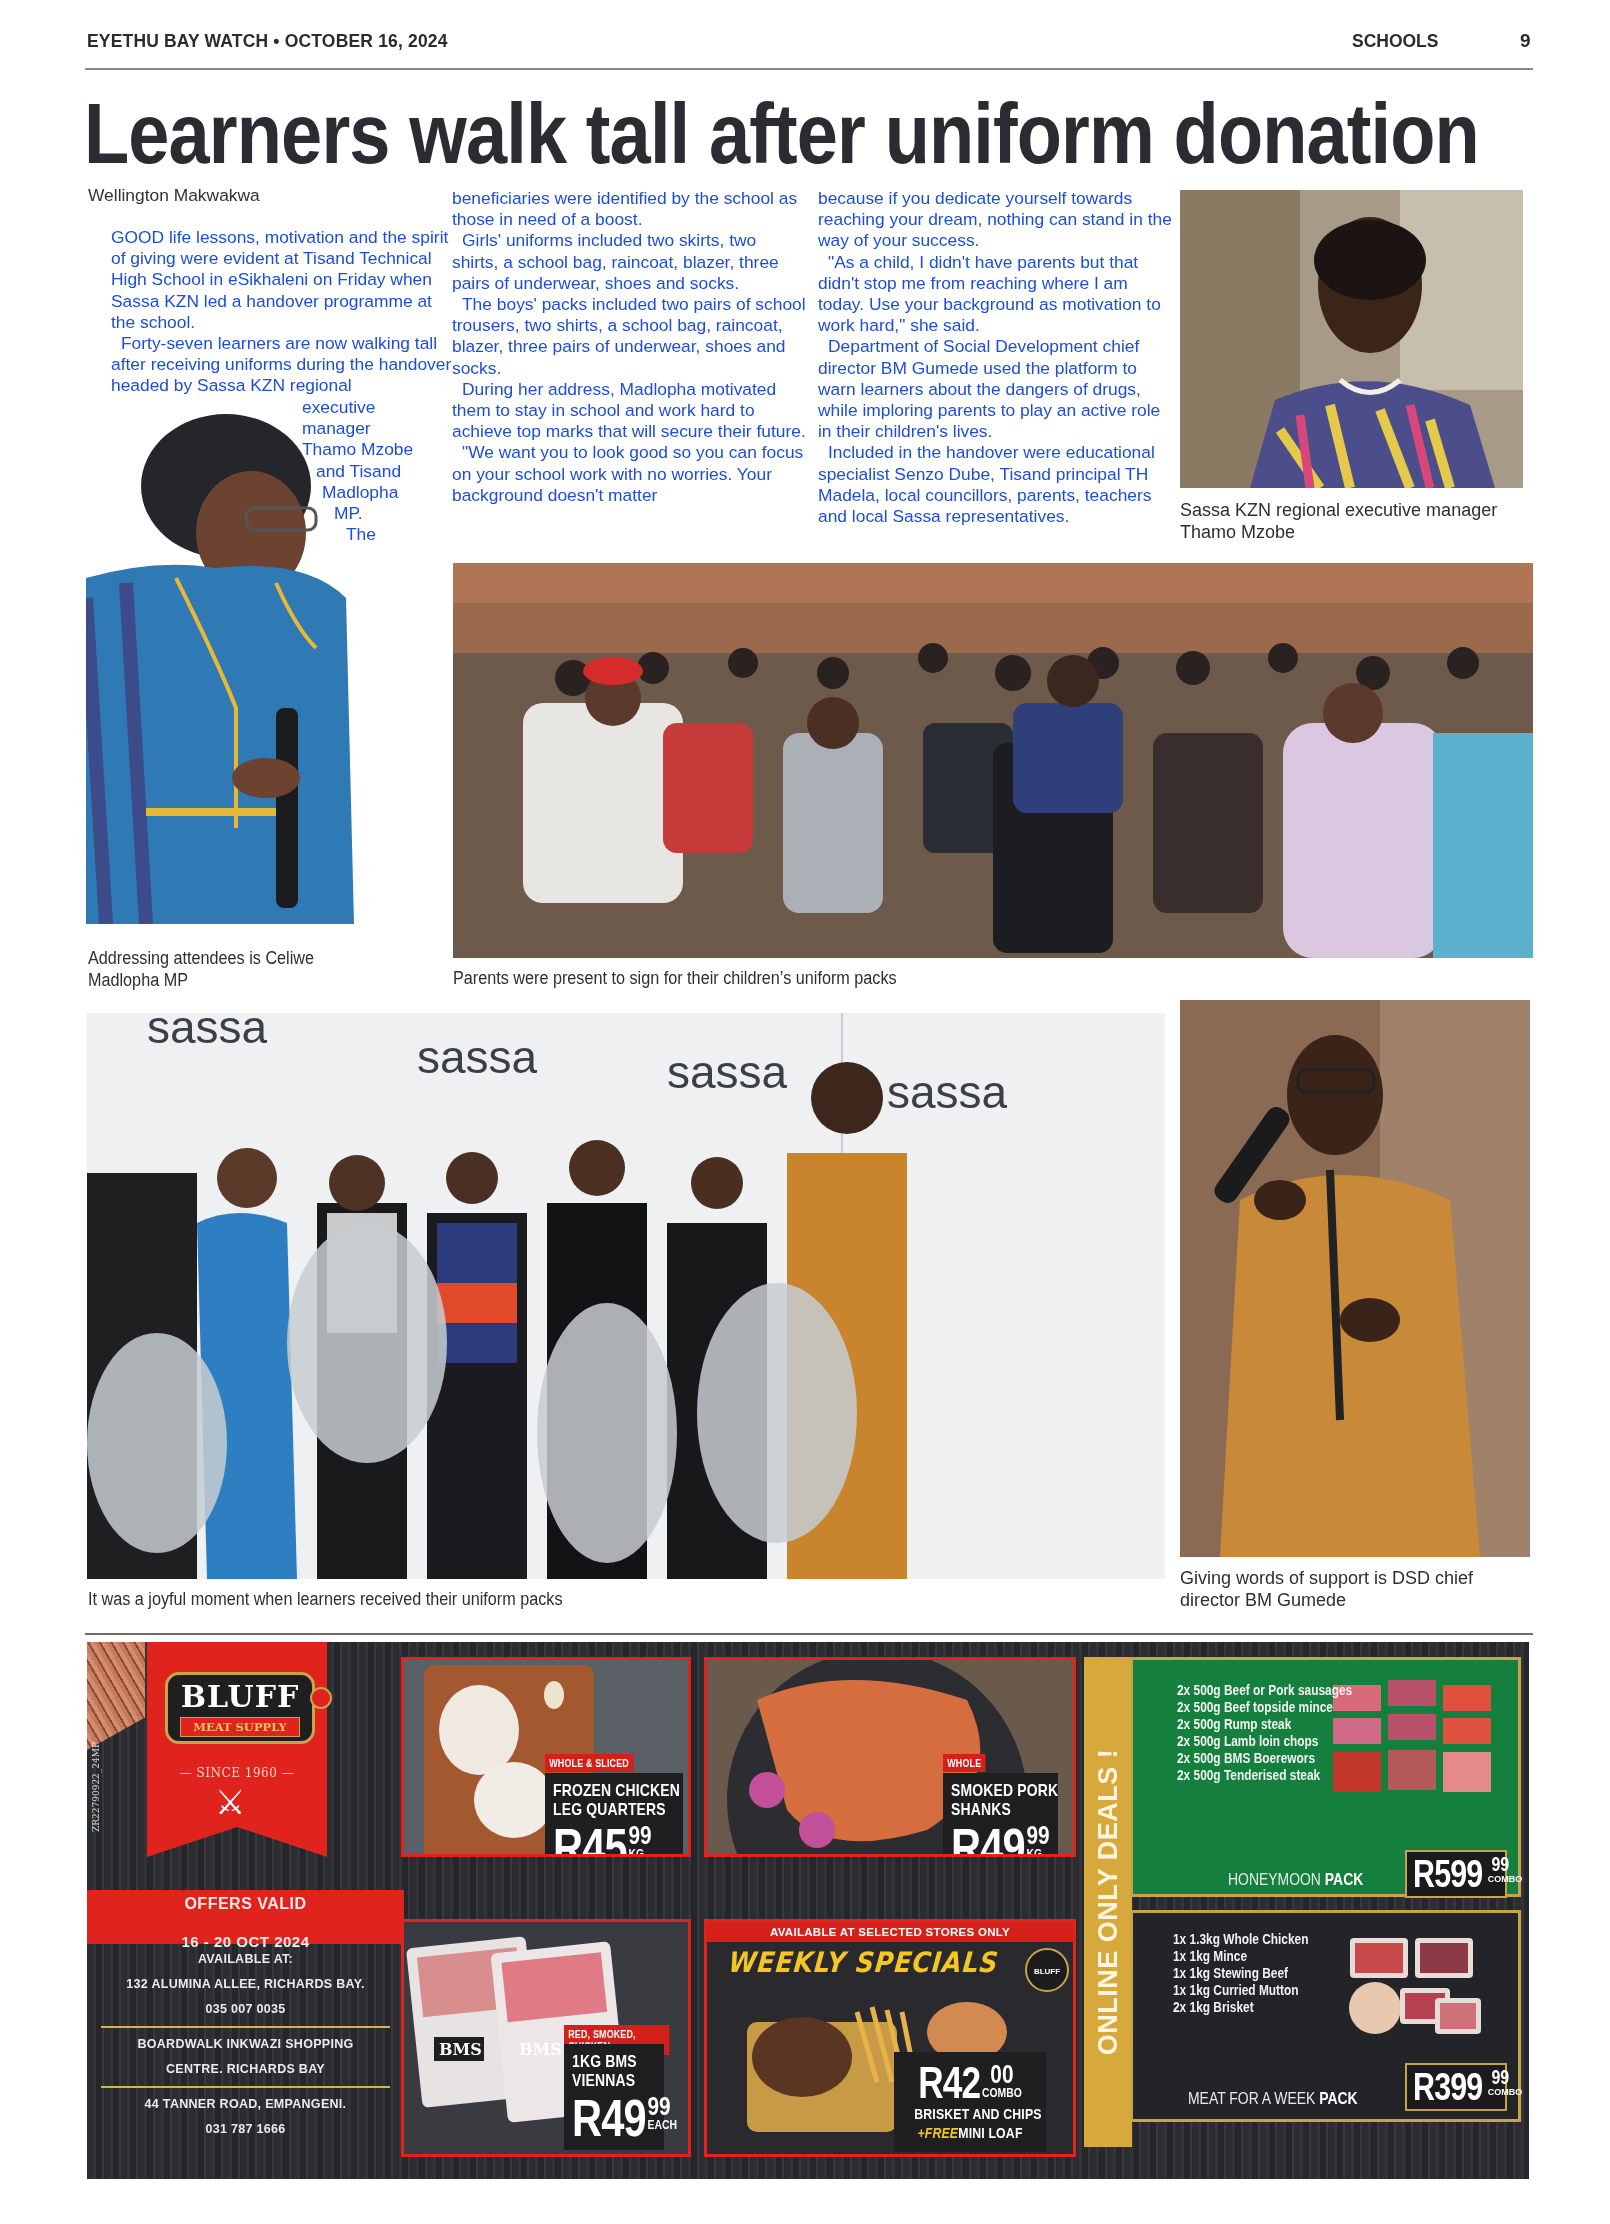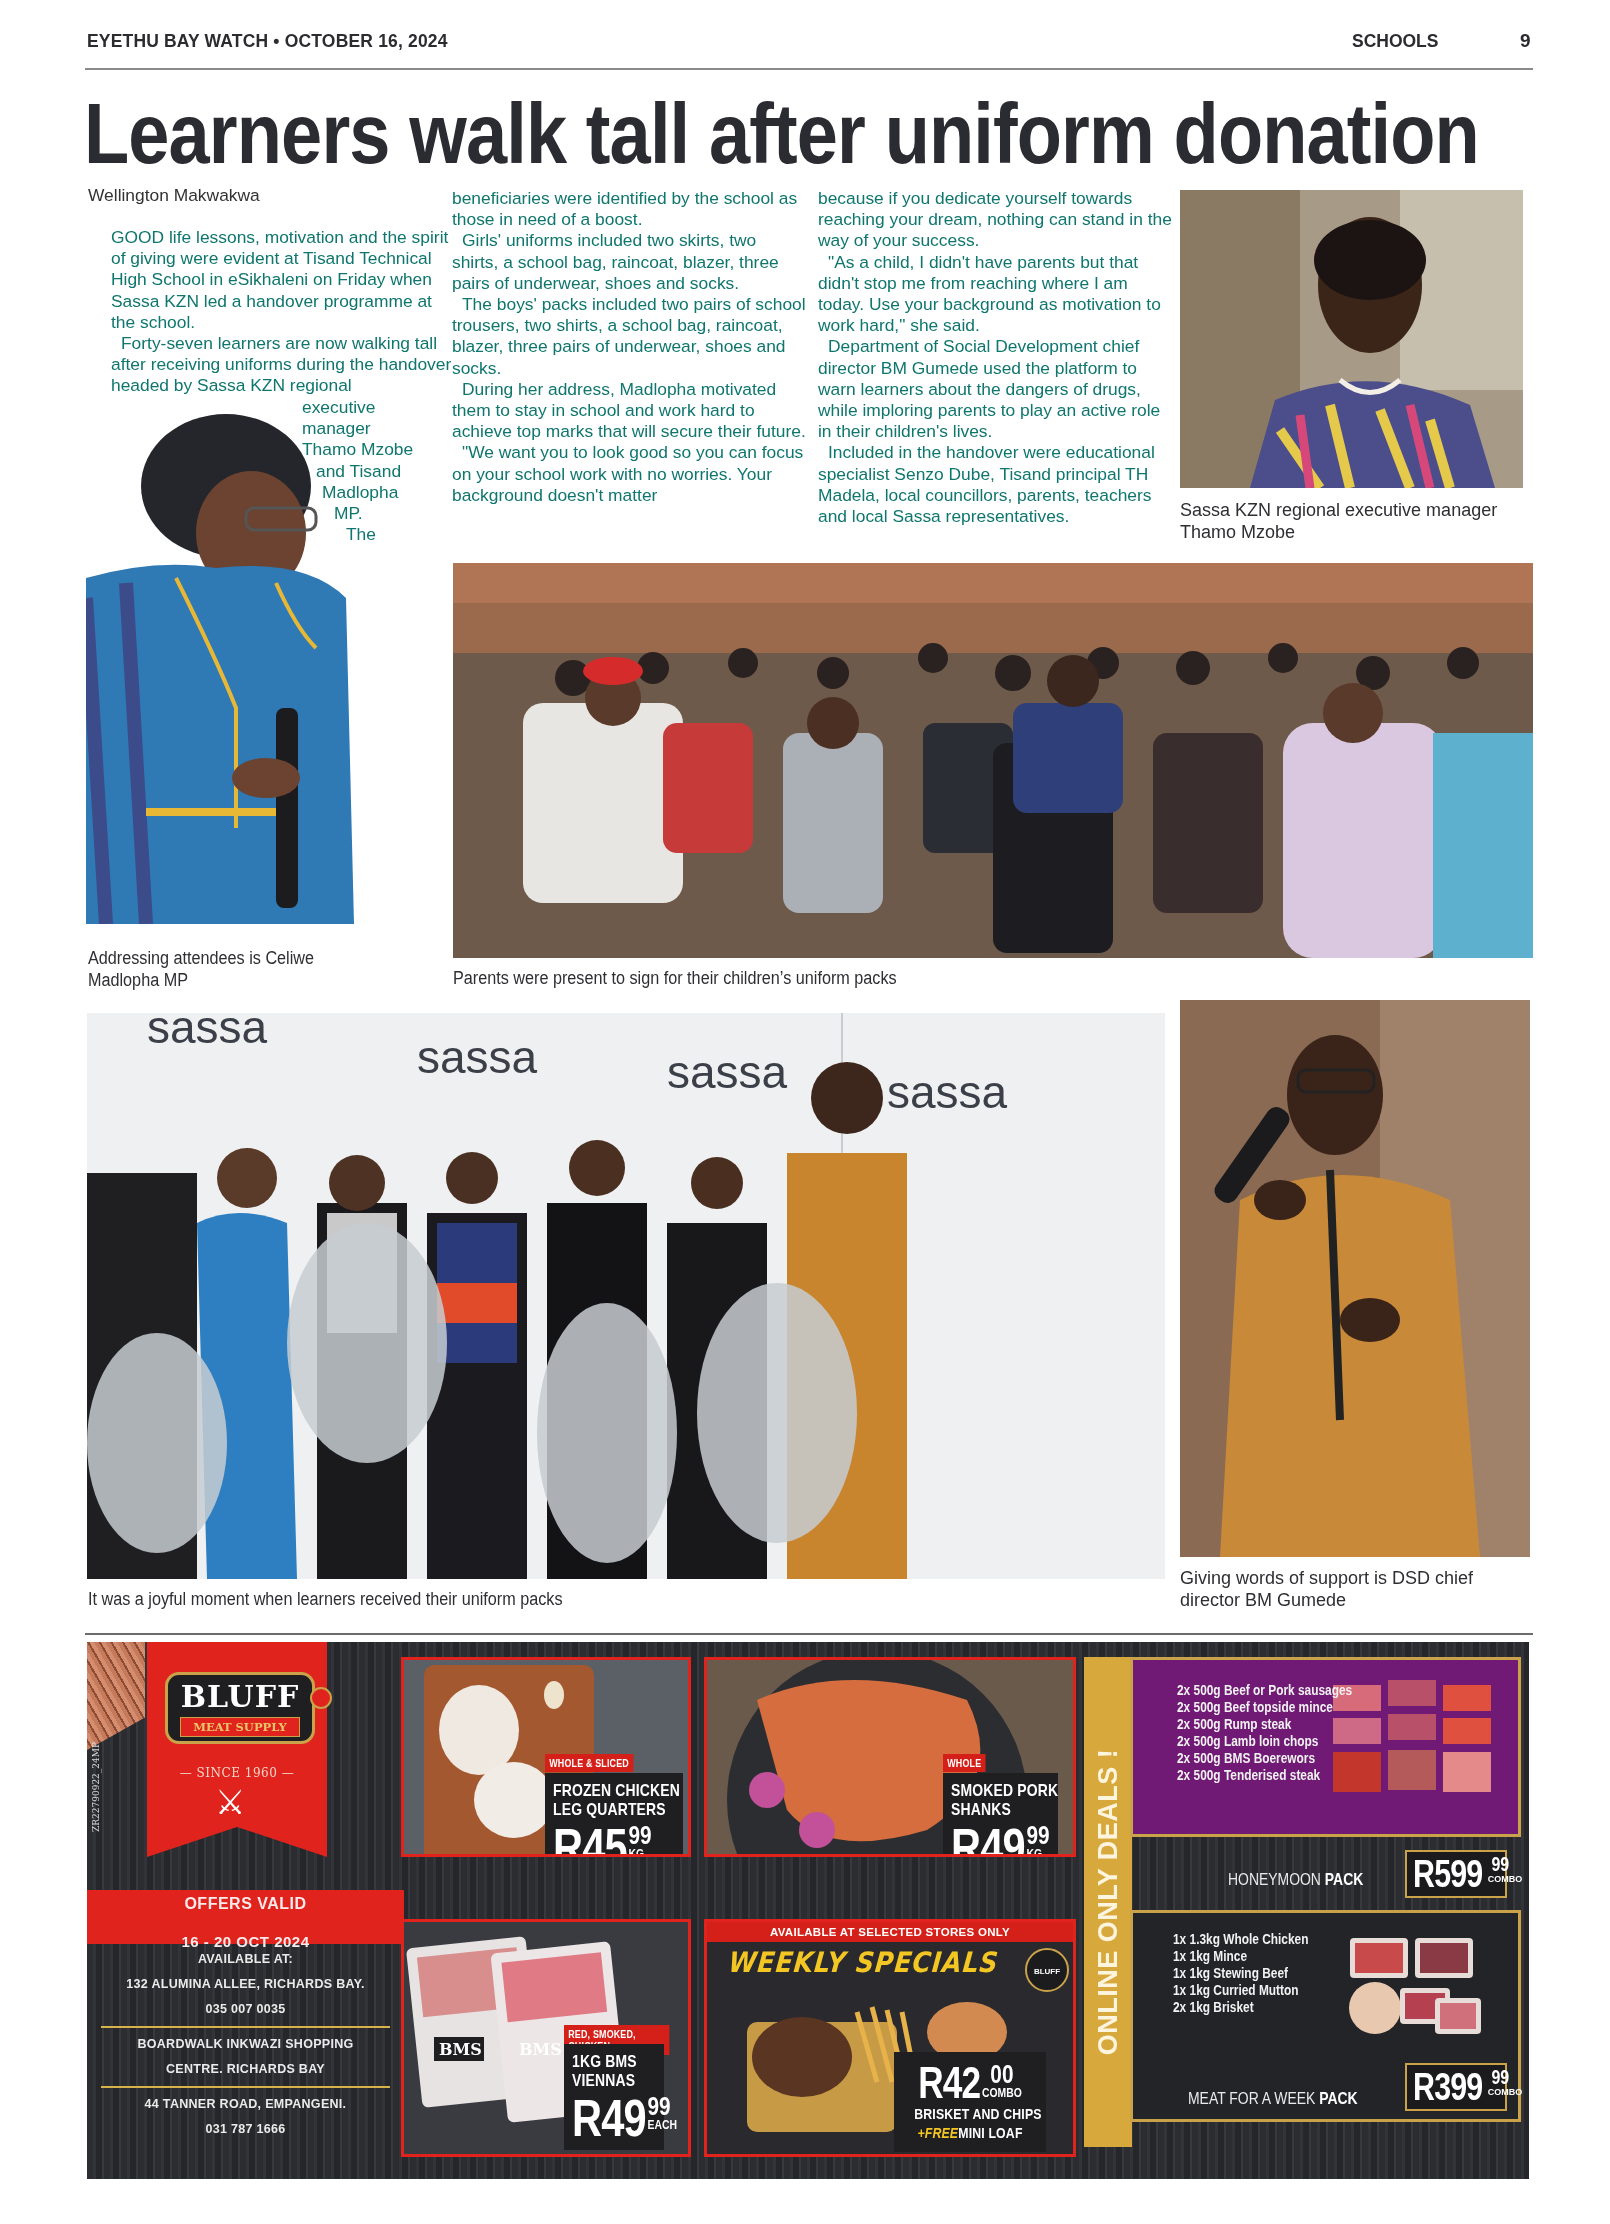--- a/index.html
+++ b/index.html
@@ -9,21 +9,21 @@
   .abs { position: absolute; }
 
   
   .masthead-left { left: 87px; top: 30px; font-size: 19px; font-weight: bold; letter-spacing: 0.2px; color: #2b2b30; transform: scaleX(0.92); transform-origin: left; }
   .masthead-section { left: 1352px; top: 30px; font-size: 19px; font-weight: bold; color: #2b2b30; transform: scaleX(0.92); transform-origin: left; }
   .masthead-page { left: 1520px; top: 30px; font-size: 19px; font-weight: bold; color: #2b2b30; }
   .rule-top { left: 85px; top: 68px; width: 1448px; height: 2px; background: #8a8a8a; }
 
   .headline { left: 84px; top: 86px; font-size: 86px; font-weight: bold; color: #2b2b32; letter-spacing: -1px; transform: scaleX(0.86); transform-origin: left; white-space: nowrap; line-height: 1.1; }
 
-  .body-text { font-size: 17.4px; line-height: 21.2px; color: #0f766e; }
+  .body-text { font-size: 17.4px; line-height: 21.2px; color: #1d4ed8; }
   .body-text p { text-indent: 0; }
   .body-text p.ind { text-indent: 10px; }
 
   .byline { left: 88px; top: 185px; font-size: 17.4px; color: #333; }
   .col1 { left: 88px; top: 227px; width: 345px; margin-left: 23px; }
   .col1-wrap { left: 302px; top: 397px; width: 130px; }
   .col2 { left: 452px; top: 188px; width: 355px; }
   .col3 { left: 818px; top: 188px; width: 355px; }
 
   .caption { font-size: 18px; line-height: 21.5px; color: #2e2e33; }
@@ -371,21 +371,21 @@
       </div>
       <div class="ptitle" style="transform-origin:center;font-size:15px;">BRISKET AND CHIPS</div>
       <div class="ptitle" style="transform-origin:center;font-size:15px;"><span class="free">+FREE</span><span>MINI LOAF</span></div>
     </div>
   </div>
 
   <div class="online-strip">
       <span>ONLINE ONLY DEALS !</span>
     </div>
 
-  <div class="gold-frame" style="left:1043px;top:15px;width:391px;height:180px;background:#701a75;">
+  <div class="gold-frame" style="left:1043px;top:15px;width:391px;height:240px;background:#15803d;">
     <svg width="170" height="120" style="position:absolute;left:200px;top:20px">
       <rect x="0" y="5" width="48" height="26" fill="#d76b7a"></rect>
         <rect x="55" y="0" width="48" height="26" fill="#b8506a"></rect>
         <rect x="110" y="5" width="48" height="26" fill="#e0503f"></rect>
       <rect x="0" y="38" width="48" height="26" fill="#cf6a86"></rect>
         <rect x="55" y="34" width="48" height="26" fill="#b8506a"></rect>
         <rect x="110" y="38" width="48" height="26" fill="#e0503f"></rect>
       <rect x="0" y="72" width="48" height="40" fill="#c2362c"></rect>
         <rect x="55" y="70" width="48" height="40" fill="#b55a5a"></rect>
         <rect x="110" y="72" width="48" height="40" fill="#e58a8a"></rect>

